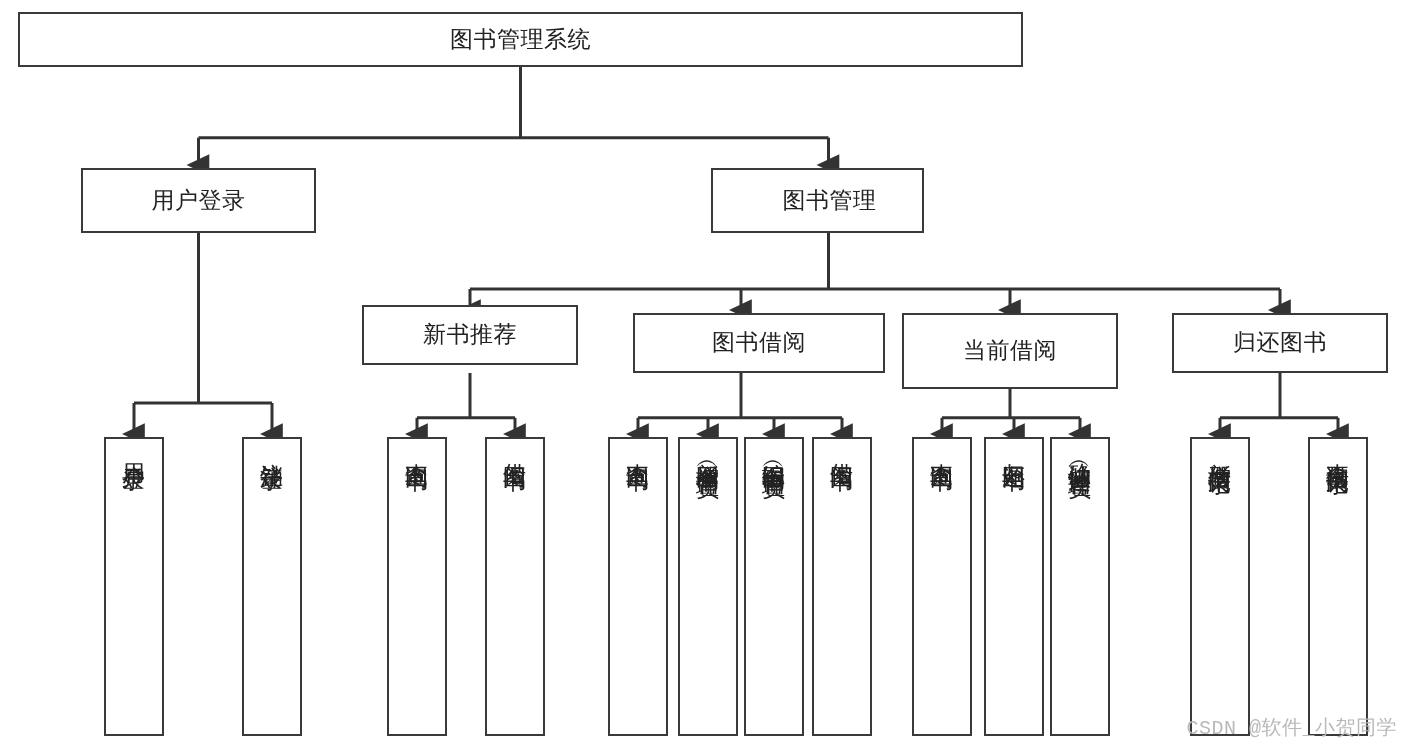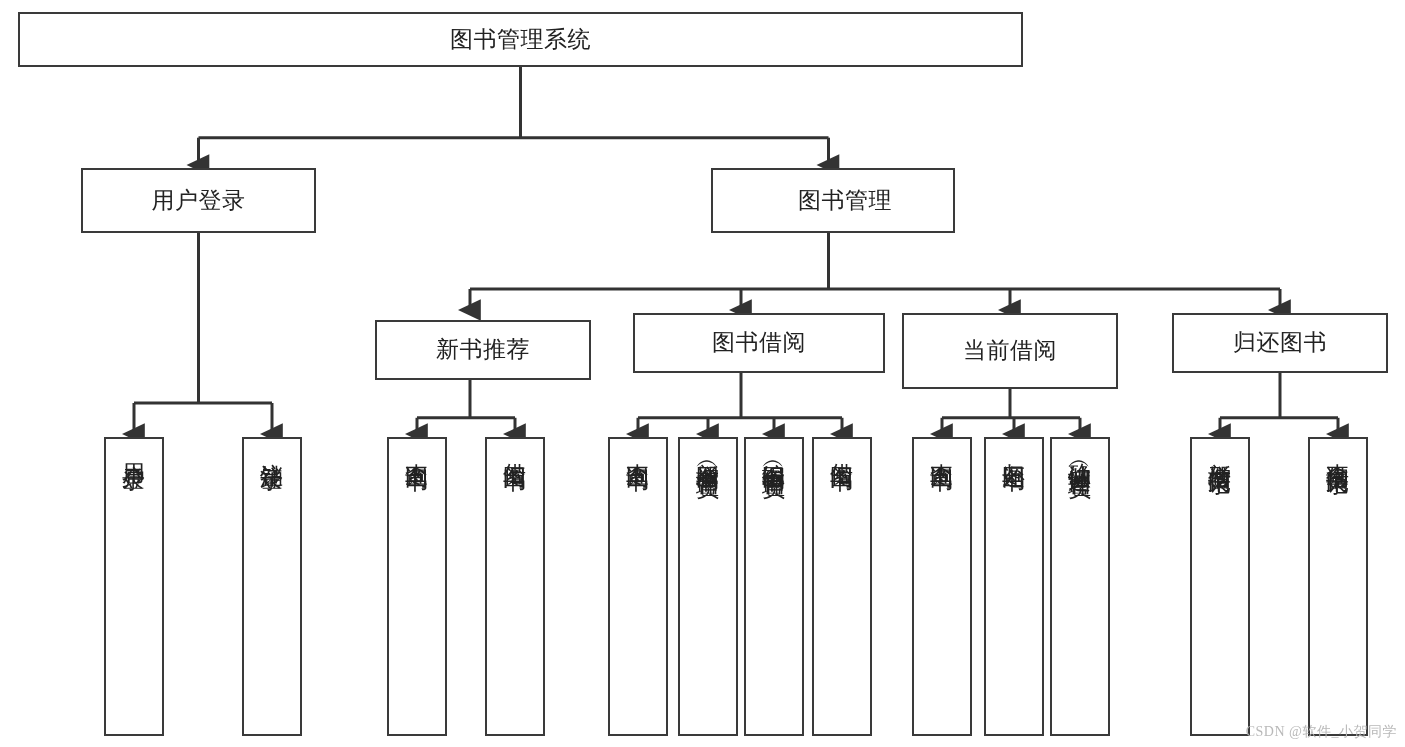--- a/index.html
+++ b/index.html
@@ -57,26 +57,26 @@
     text-orientation: upright;
     font-size: 23px;
     line-height: 1.05;
     letter-spacing: 2px;
     white-space: nowrap;
   }
   .watermark {
     position: absolute;
     right: 8px;
     bottom: 6px;
-    font-size: 14px;
+    font-size: 20px;
     color: #b9b9b9;
     letter-spacing: 0.5px;
     z-index: 5;
     white-space: nowrap;
-    font-family: Liberation Serif, serif;
+    font-family: Liberation Mono, monospace;
   }
 </style>
 </head>
 <body>
 
 <div id="diagram-root">
 
   <svg id="edge-layer" viewBox="0 0 1405 747" width="1405" height="747" xmlns="http://www.w3.org/2000/svg">
     <defs>
       <marker id="arrowhead" markerWidth="9" markerHeight="9" refX="4.2" refY="4.2" orient="auto" markerUnits="strokeWidth">
@@ -120,24 +120,24 @@
       </g>
   </svg>
 
   <div id="node-layer">
       <div class="node horizontal" style="left: 18px; top: 12px; width: 1005px; height: 55px;">
         <span class="node-label">图书管理系统</span>
       </div>
       <div class="node horizontal" style="left: 81px; top: 168px; width: 235px; height: 65px;">
         <span class="node-label">用户登录</span>
       </div>
-      <div class="node horizontal" style="left: 711px; top: 168px; width: 244px; height: 65px; padding-left: 24px;">
+      <div class="node horizontal" style="left: 711px; top: 168px; width: 213px; height: 65px; padding-left: 24px;">
         <span class="node-label">图书管理</span>
       </div>
-      <div class="node horizontal" style="left: 362px; top: 320px; width: 216px; height: 60px; margin-left: 13px;">
+      <div class="node horizontal" style="left: 362px; top: 305px; width: 216px; height: 60px;">
         <span class="node-label">新书推荐</span>
       </div>
       <div class="node horizontal" style="left: 633px; top: 313px; width: 252px; height: 60px;">
         <span class="node-label">图书借阅</span>
       </div>
       <div class="node horizontal" style="left: 902px; top: 313px; width: 216px; height: 76px;">
         <span class="node-label">当前借阅</span>
       </div>
       <div class="node horizontal" style="left: 1172px; top: 313px; width: 216px; height: 60px;">
         <span class="node-label">归还图书</span>

